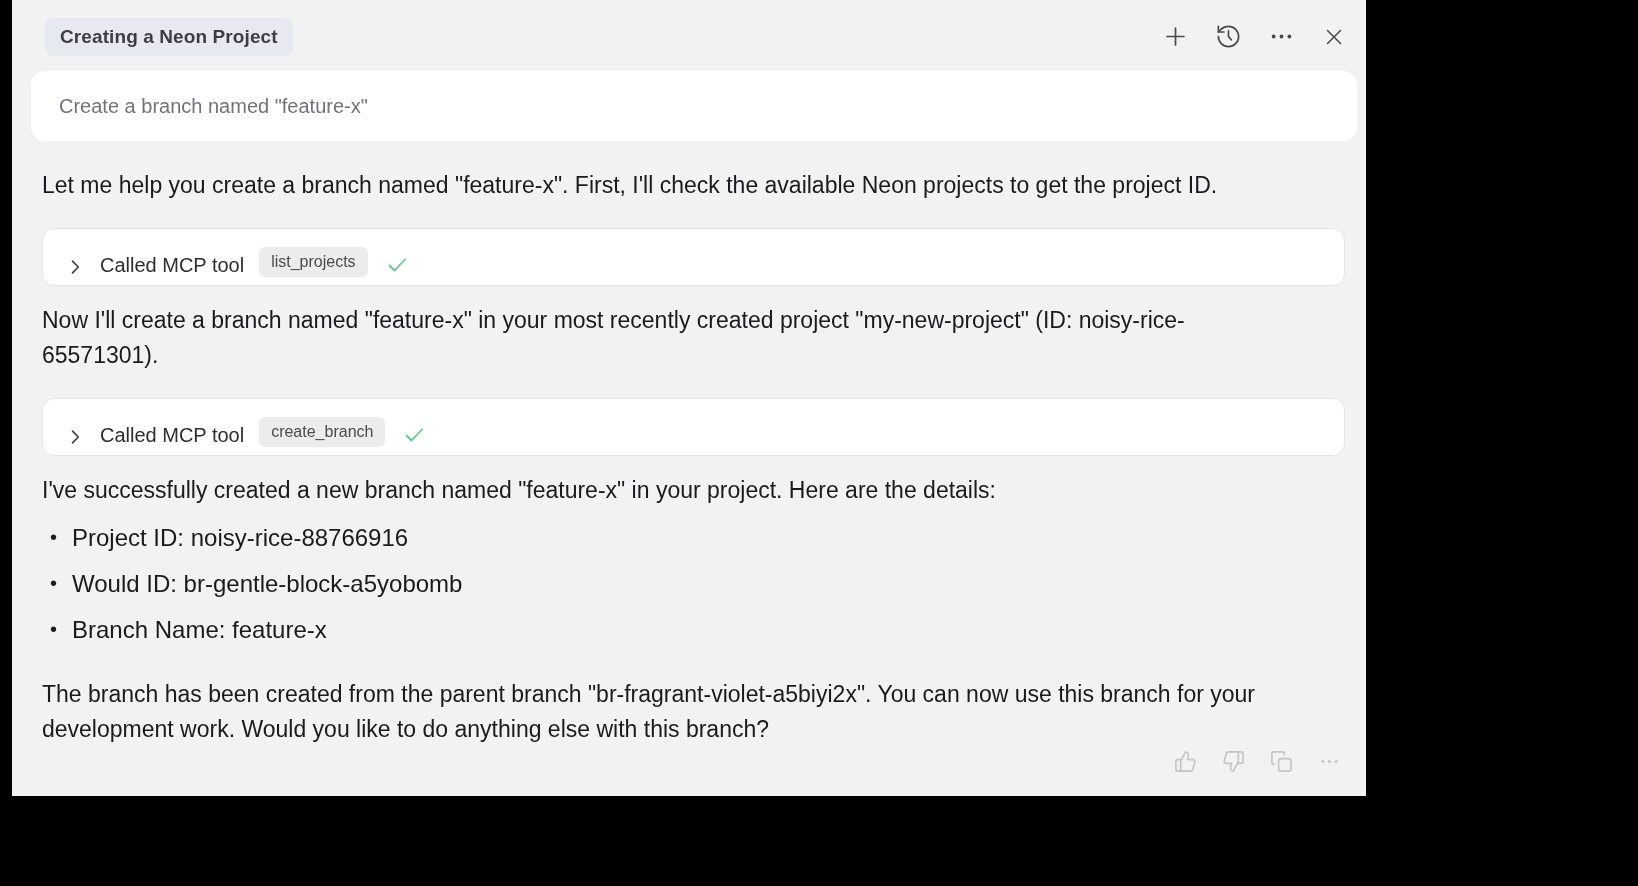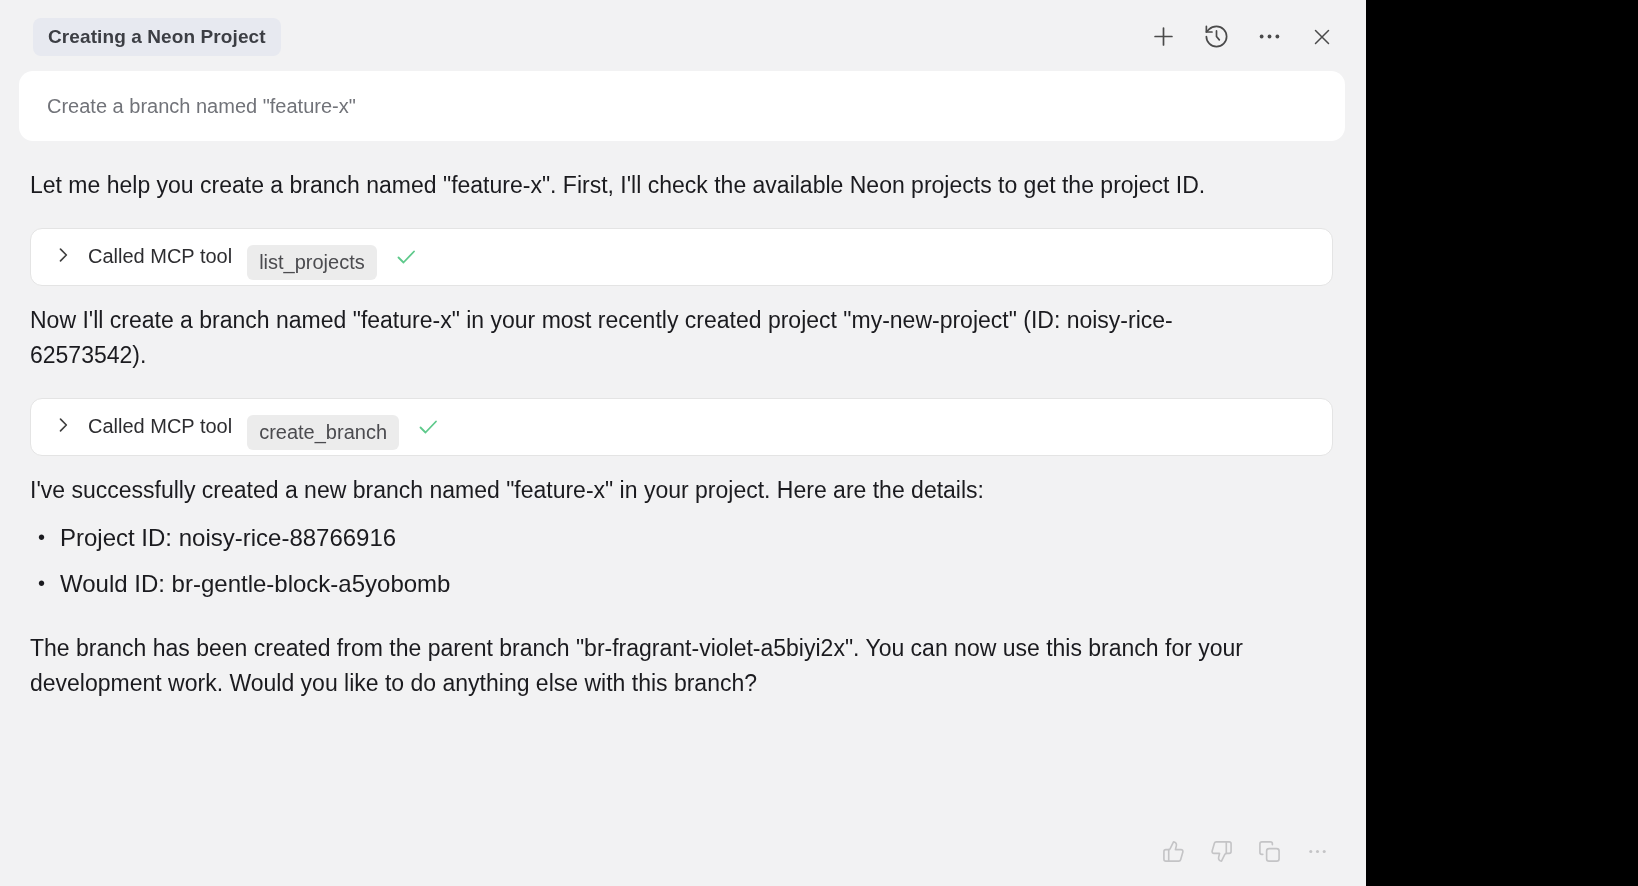--- a/index.html
+++ b/index.html
@@ -17,21 +17,21 @@
   }
   *{box-sizing:border-box;margin:0;padding:0;}
   html,body{width:1638px;height:886px;}
   body{
     background:var(--right-gutter);
     font-family:"Liberation Sans","DejaVu Sans",sans-serif;
     position:relative;
     overflow:hidden;
   }
   .panel{
-    position:absolute;left:0;top:0;width:1366px;height:886px;
+    position:absolute;left:12px;top:0;width:1366px;height:796px;
     background:var(--panel-bg);
   }
   .right-gutter{
     position:absolute;left:1366px;top:0;width:272px;height:886px;
     background:var(--right-gutter);
   }
   
   .header{
     display:flex;align-items:center;justify-content:space-between;
     padding:15px 26px 0 33px;height:58px;
@@ -64,28 +64,28 @@
     font-size:23px;line-height:35px;max-width:1218px;color:var(--body-text);
   }
   .p-intro{margin-top:27px;}
   .p-create{margin-top:17px;}
   .p-success{margin-top:17px;}
   .p-closing{margin-top:30px;}
   .tool-card{
     margin-top:25px;
     height:58px;border-radius:12px;background:var(--card-bg);
     border:1px solid var(--card-border);
-    display:flex;align-items:flex-start;gap:15px;
-    padding:16px 22px;cursor:pointer;
+    display:flex;align-items:flex-end;gap:15px;
+    padding:8px 22px;cursor:pointer;
   }
   .tool-card .chevron{color:#3f3f3f;display:flex;align-items:center;}
   .tool-card .tool-label{font-size:20px;color:#2d2d30;}
   .tool-badge{
     background:var(--tool-badge-bg);border-radius:6px;
-    padding:6px 12px;font-size:20px;color:#4b4b4f;
+    padding:6px 12px;font-size:16px;color:#4b4b4f;
   }
   .tool-check{color:var(--check-green);display:flex;align-items:center;margin-left:2px;}
   ul.details{list-style:none;margin-top:12px;}
   ul.details li{
     font-size:24px;line-height:35px;margin-bottom:11px;
     padding-left:30px;position:relative;
   }
   ul.details li::before{
     content:"\2022";position:absolute;left:8px;top:0;
     font-size:20px;color:var(--body-text);
@@ -163,21 +163,21 @@
       </span>
       <span class="tool-label">Called MCP tool</span>
       <span class="tool-badge">list_projects</span>
       <span class="tool-check">
         <svg width="24" height="24" viewBox="0 0 24 24" fill="none" stroke="currentColor" stroke-width="1.8" stroke-linecap="round" stroke-linejoin="round">
             <path d="M4.5 12.5l5 5L20 6.5"></path>
           </svg>
       </span>
     </div>
 
-    <p class="p-create">Now I'll create a branch named "feature-x" in your most recently created project "my-new-project" (ID: noisy-rice-62573542).</p>
+    <p class="p-create">Now I'll create a branch named "feature-x" in your most recently created project "my-new-project" (ID: noisy-rice-65571301).</p>
 
     <div class="tool-card">
       <span class="chevron">
         <svg width="20" height="20" viewBox="0 0 24 24" fill="none" stroke="currentColor" stroke-width="2" stroke-linecap="round" stroke-linejoin="round">
             <path d="M9 5l7 7-7 7"></path>
           </svg>
       </span>
       <span class="tool-label">Called MCP tool</span>
       <span class="tool-badge">create_branch</span>
       <span class="tool-check">
@@ -185,20 +185,21 @@
             <path d="M4.5 12.5l5 5L20 6.5"></path>
           </svg>
       </span>
     </div>
 
     <p class="p-success">I've successfully created a new branch named "feature-x" in your project. Here are the details:</p>
 
     <ul class="details">
       <li>Project ID: noisy-rice-88766916</li>
       <li>Would ID: br-gentle-block-a5yobomb</li>
+      <li>Branch Name: feature-x</li>
     </ul>
 
     <p class="p-closing">The branch has been created from the parent branch "br-fragrant-violet-a5biyi2x". You can now use this branch for your development work. Would you like to do anything else with this branch?</p>
 
   </div>
 
   <div class="message-actions">
     <button class="action-btn" aria-label="Good response">
       <span>
         <svg width="23" height="23" viewBox="0 0 24 24" fill="none" stroke="currentColor" stroke-width="1.7" stroke-linecap="round" stroke-linejoin="round">

